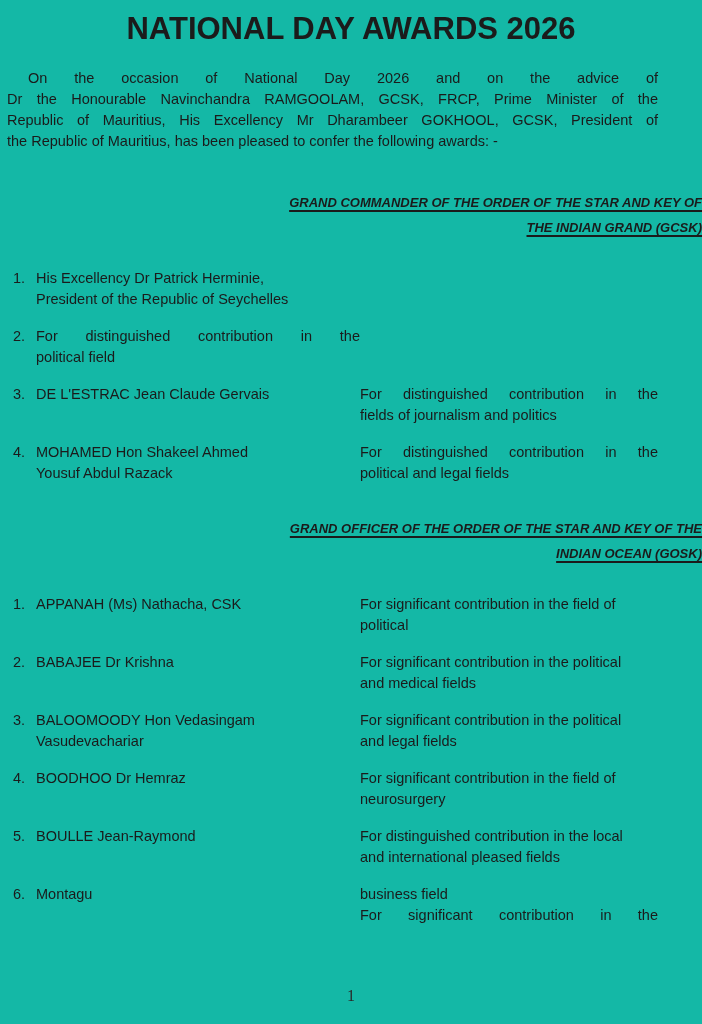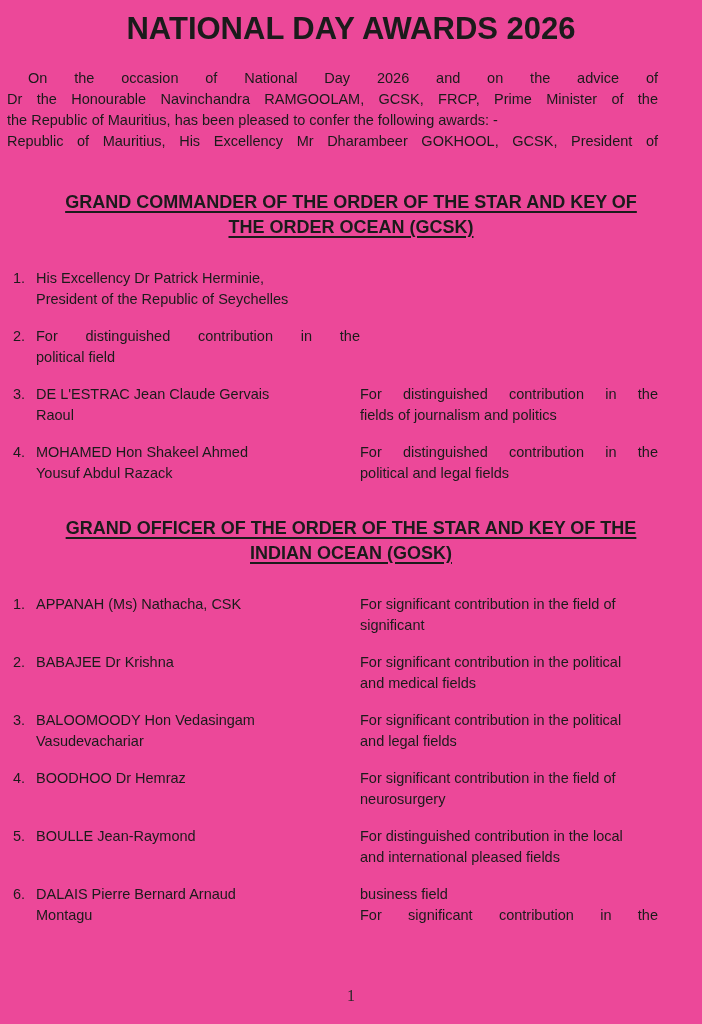--- a/index.html
+++ b/index.html
@@ -5,21 +5,21 @@
   html, body {
     margin: 0;
     padding: 0;
     background: #ffffff;
   }
   .page {
     position: relative;
     width: 702px;
     height: 1024px;
     margin: 0 auto;
-    background: #ec4899;
+    background: #14b8a6;
     color: #1b1b1b;
     font-family: "Liberation Sans", "DejaVu Sans", sans-serif;
     font-size: 14.5px;
     line-height: 21px;
     box-sizing: border-box;
     padding: 12px 44px 0 7px;
     overflow: hidden;
   }
   .centered {
     margin-left: -7px;
@@ -39,25 +39,26 @@
   }
   .line { white-space: nowrap; }
   .jline {
     white-space: normal;
     text-align: justify;
     text-align-last: justify;
   }
   .indent { text-indent: 21px; }
   .section { margin-bottom: 32px; }
   .section-heading {
-    font-size: 18px;
+    font-size: 13px;
     line-height: 25px;
     font-weight: bold;
+    font-style: italic;
     margin: 0 -44px 28px -7px;
-    text-align: center;
+    text-align: right;
   }
   .section-heading .u {
     text-decoration: underline;
     text-decoration-thickness: 2px;
     text-underline-offset: 3px;
   }
   .entries { margin-left: 6px; }
   .entry {
     display: grid;
     grid-template-columns: 23px 324px 298px;
@@ -81,29 +82,29 @@
 </head>
 <body>
 
 <div class="page">
 
   <h1 class="doc-title centered">NATIONAL DAY AWARDS 2026</h1>
 
   <div class="intro">
       <div class="line jline indent">On the occasion of National Day 2026 and on the advice of</div>
       <div class="line jline">Dr the Honourable Navinchandra RAMGOOLAM, GCSK, FRCP, Prime Minister of the</div>
+      <div class="line jline">Republic of Mauritius, His Excellency Mr Dharambeer GOKHOOL, GCSK, President of</div>
       <div class="line">the Republic of Mauritius, has been pleased to confer the following awards: -</div>
-      <div class="line jline">Republic of Mauritius, His Excellency Mr Dharambeer GOKHOOL, GCSK, President of</div>
     </div>
 
   <div id="sections">
       <section class="section">
         <h2 class="section-heading">
           <div><span class="u">GRAND COMMANDER OF THE ORDER OF THE STAR AND KEY OF</span></div>
-          <div><span class="u">THE ORDER OCEAN (GCSK)</span></div>
+          <div><span class="u">THE INDIAN GRAND (GCSK)</span></div>
         </h2>
         <div class="entries">
           <div class="entry">
             <div class="num">1.</div>
             <div class="name">
               <div class="line">His Excellency Dr Patrick Herminie,</div>
               <div class="line">President of the Republic of Seychelles</div>
             </div>
             <div class="citation"></div>
           </div>
@@ -111,21 +112,20 @@
             <div class="num">2.</div>
             <div class="citation">
               <div class="line jline">For distinguished contribution in the</div>
               <div class="line">political field</div>
             </div>
           </div>
           <div class="entry">
             <div class="num">3.</div>
             <div class="name">
               <div class="line">DE L'ESTRAC Jean Claude Gervais</div>
-              <div class="line">Raoul</div>
             </div>
             <div class="citation">
               <div class="line jline">For distinguished contribution in the</div>
               <div class="line">fields of journalism and politics</div>
             </div>
           </div>
           <div class="entry">
             <div class="num">4.</div>
             <div class="name">
               <div class="line">MOHAMED Hon Shakeel Ahmed</div>
@@ -144,21 +144,21 @@
           <div><span class="u">INDIAN OCEAN (GOSK)</span></div>
         </h2>
         <div class="entries">
           <div class="entry">
             <div class="num">1.</div>
             <div class="name">
               <div class="line">APPANAH (Ms) Nathacha, CSK</div>
             </div>
             <div class="citation">
               <div class="line">For significant contribution in the field of</div>
-              <div class="line">significant</div>
+              <div class="line">political</div>
             </div>
           </div>
           <div class="entry">
             <div class="num">2.</div>
             <div class="name">
               <div class="line">BABAJEE Dr Krishna</div>
             </div>
             <div class="citation">
               <div class="line">For significant contribution in the political</div>
               <div class="line">and medical fields</div>
@@ -191,21 +191,20 @@
               <div class="line">BOULLE Jean-Raymond</div>
             </div>
             <div class="citation">
               <div class="line">For distinguished contribution in the local</div>
               <div class="line">and international pleased fields</div>
             </div>
           </div>
           <div class="entry">
             <div class="num">6.</div>
             <div class="name">
-              <div class="line">DALAIS Pierre Bernard Arnaud</div>
               <div class="line">Montagu</div>
             </div>
             <div class="citation">
               <div class="line">business field</div>
               <div class="line jline">For significant contribution in the</div>
             </div>
           </div>
         </div>
       </section>
     </div>

